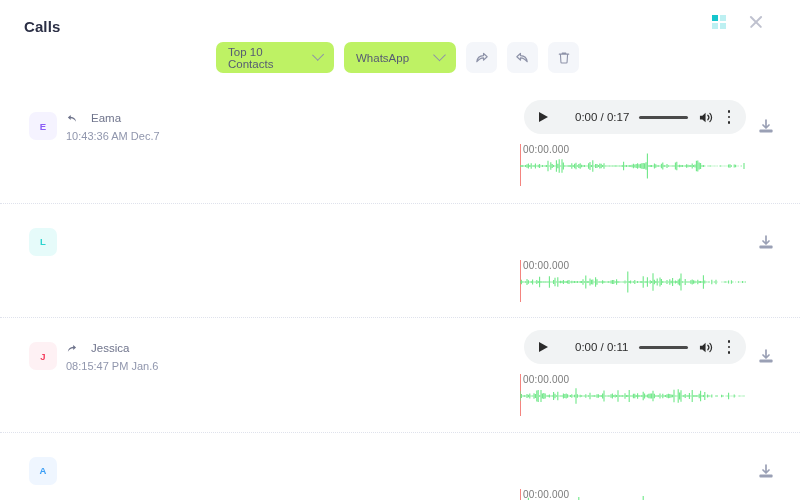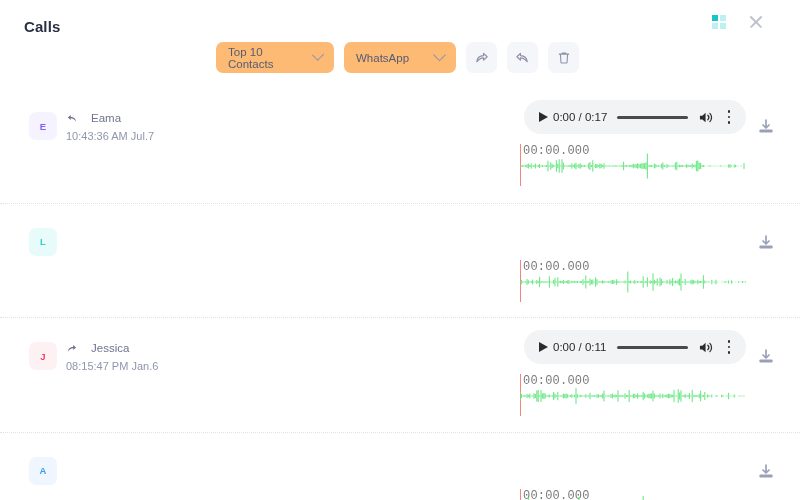--- a/index.html
+++ b/index.html
@@ -80,21 +80,21 @@
     position: absolute;
     top: 42px;
     left: 216px;
     display: flex;
     align-items: center;
     gap: 10px;
   }
 
   .chip {
     height: 31px;
-    background: #fdba74;
+    background: #bef264;
     border-radius: 7px;
     display: flex;
     align-items: center;
     justify-content: space-between;
     padding: 0 12px;
     cursor: pointer;
     user-select: none;
   }
   .chip-a { width: 118px; }
   .chip-b { width: 112px; }
@@ -194,21 +194,21 @@
   }
   .play-tri {
     width: 0; height: 0;
     border-left: 9px solid #2b2b2b;
     border-top: 5.5px solid transparent;
     border-bottom: 5.5px solid transparent;
   }
   .time-text {
     font-size: 11.5px;
     color: #2b2b2b;
-    margin-left: 1px;
+    margin-left: 23px;
     white-space: nowrap;
     flex: none;
   }
   .progress {
     flex: 1;
     height: 3px;
     background: #4a4a4a;
     border-radius: 2px;
     margin: 0 10px;
     cursor: pointer;
@@ -232,22 +232,22 @@
     position: absolute;
     left: 519px;
     top: 56px;
     width: 230px;
     height: 42px;
   }
   .wave-time {
     position: absolute;
     left: 4px;
     top: 0px;
-    font-family: Liberation Mono, monospace;
-    font-size: 12px;
+    font-family: Liberation Sans, sans-serif;
+    font-size: 10px;
     color: #7a7a7a;
     letter-spacing: .2px;
   }
   .playhead {
     position: absolute;
     left: 1px;
     top: 0;
     width: 1.4px;
     height: 42px;
     background: #f4847f;
@@ -324,21 +324,21 @@
       <span>E</span>
     </div>
 
     <div class="meta">
       <div class="name-line">
         <svg class="dir-icon" width="12" height="12" viewBox="0 0 13 13">
               <path d="M10.9 10.5c-.3-3.4-2.4-5.2-5.8-5.4V3.3L2 6l3.1 2.6V6.7c2.4.2 4.2 1.2 5.8 3.8z" fill="#6f748c"></path>
             </svg>
         <span class="contact-name">Eama</span>
       </div>
-      <div class="timestamp">10:43:36 AM Jul.7</div>
+      <div class="timestamp">10:43:36 AM Dec.7</div>
     </div>
 
     <div class="player">
       <div class="play-btn">
             <span class="play-tri"></span>
           </div>
       <div class="time-text">0:00 / 0:17</div>
       <div class="progress"></div>
       <div class="vol-btn">
         <svg width="17" height="15" viewBox="0 0 18 16">

